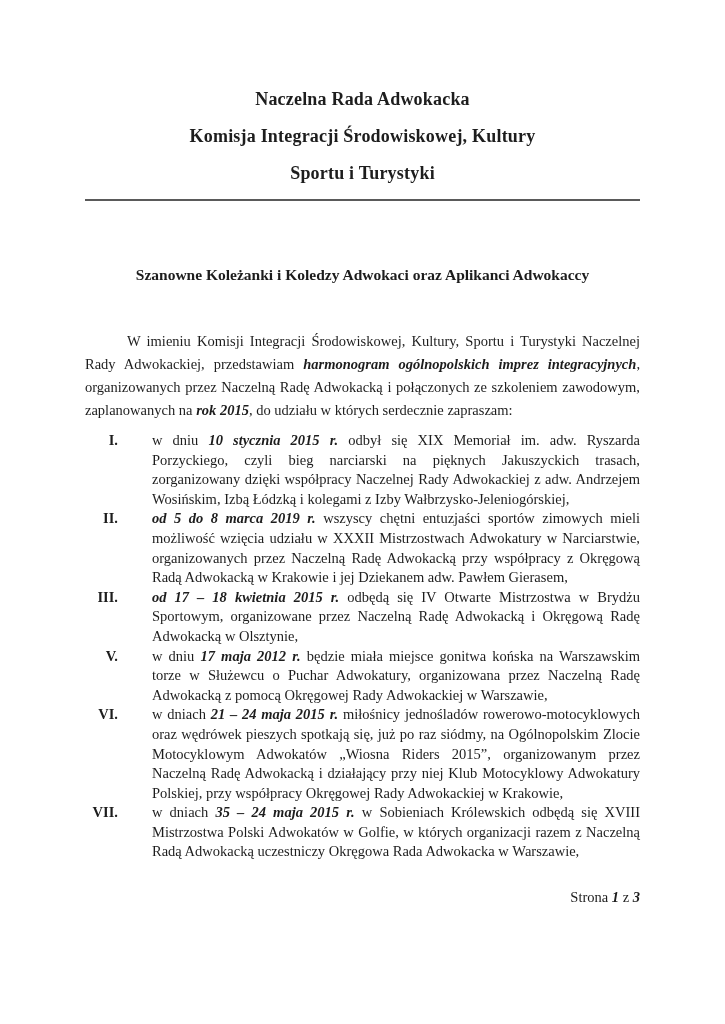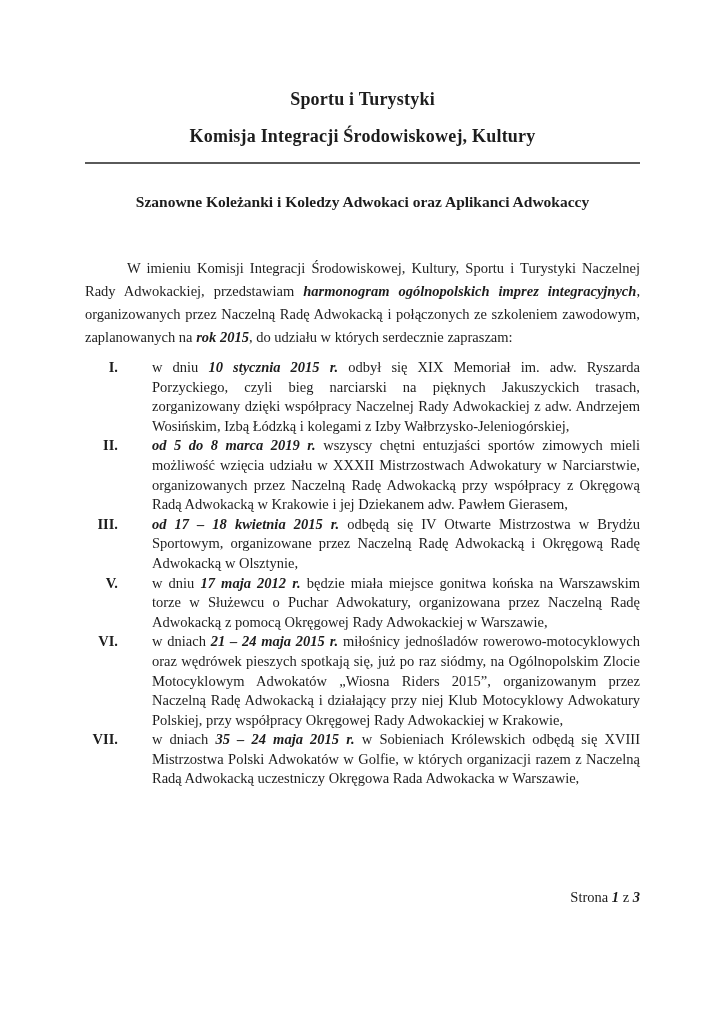--- a/index.html
+++ b/index.html
@@ -27,21 +27,21 @@
     line-height: 22px;
     font-weight: bold;
     letter-spacing: 0.2px;
   }
   .divider {
     border: none;
     border-top: 2px solid #5a5a5a;
     margin: 4px 0 0 0;
   }
   .salutation {
-    margin: 28px 0 0 0;
+    margin: 64px 0 0 0;
     text-align: center;
     font-size: 15.5px;
     line-height: 20px;
     font-weight: bold;
   }
   .intro {
     margin: 45px 0 0 0;
     text-align: justify;
     text-indent: 42px;
     font-size: 14.5px;
@@ -76,22 +76,23 @@
     text-align: right;
   }
   .b { font-weight: bold; font-style: italic; }
 </style>
 </head>
 <body>
 
 <div class="page">
 
   <header>
+    <h1 class="title-line">Naczelna Rada Adwokacka</h1>
+    <h1 class="title-line">Komisja Integracji Środowiskowej, Kultury</h1>
     <h1 class="title-line">Sportu i Turystyki</h1>
-    <h1 class="title-line">Komisja Integracji Środowiskowej, Kultury</h1>
   </header>
 
   <hr class="divider">
 
   <p class="salutation">Szanowne Koleżanki i Koledzy Adwokaci oraz Aplikanci Adwokaccy</p>
 
   <p class="intro"><span>W imieniu Komisji Integracji Środowiskowej, Kultury, Sportu i Turystyki Naczelnej Rady Adwokackiej, przedstawiam </span><span class="b">harmonogram ogólnopolskich imprez integracyjnych</span><span>, organizowanych przez Naczelną Radę Adwokacką i połączonych ze szkoleniem zawodowym, zaplanowanych na </span><span class="b">rok 2015</span><span>, do udziału w których serdecznie zapraszam:</span></p>
 
   <ol class="event-list">
     <li>

